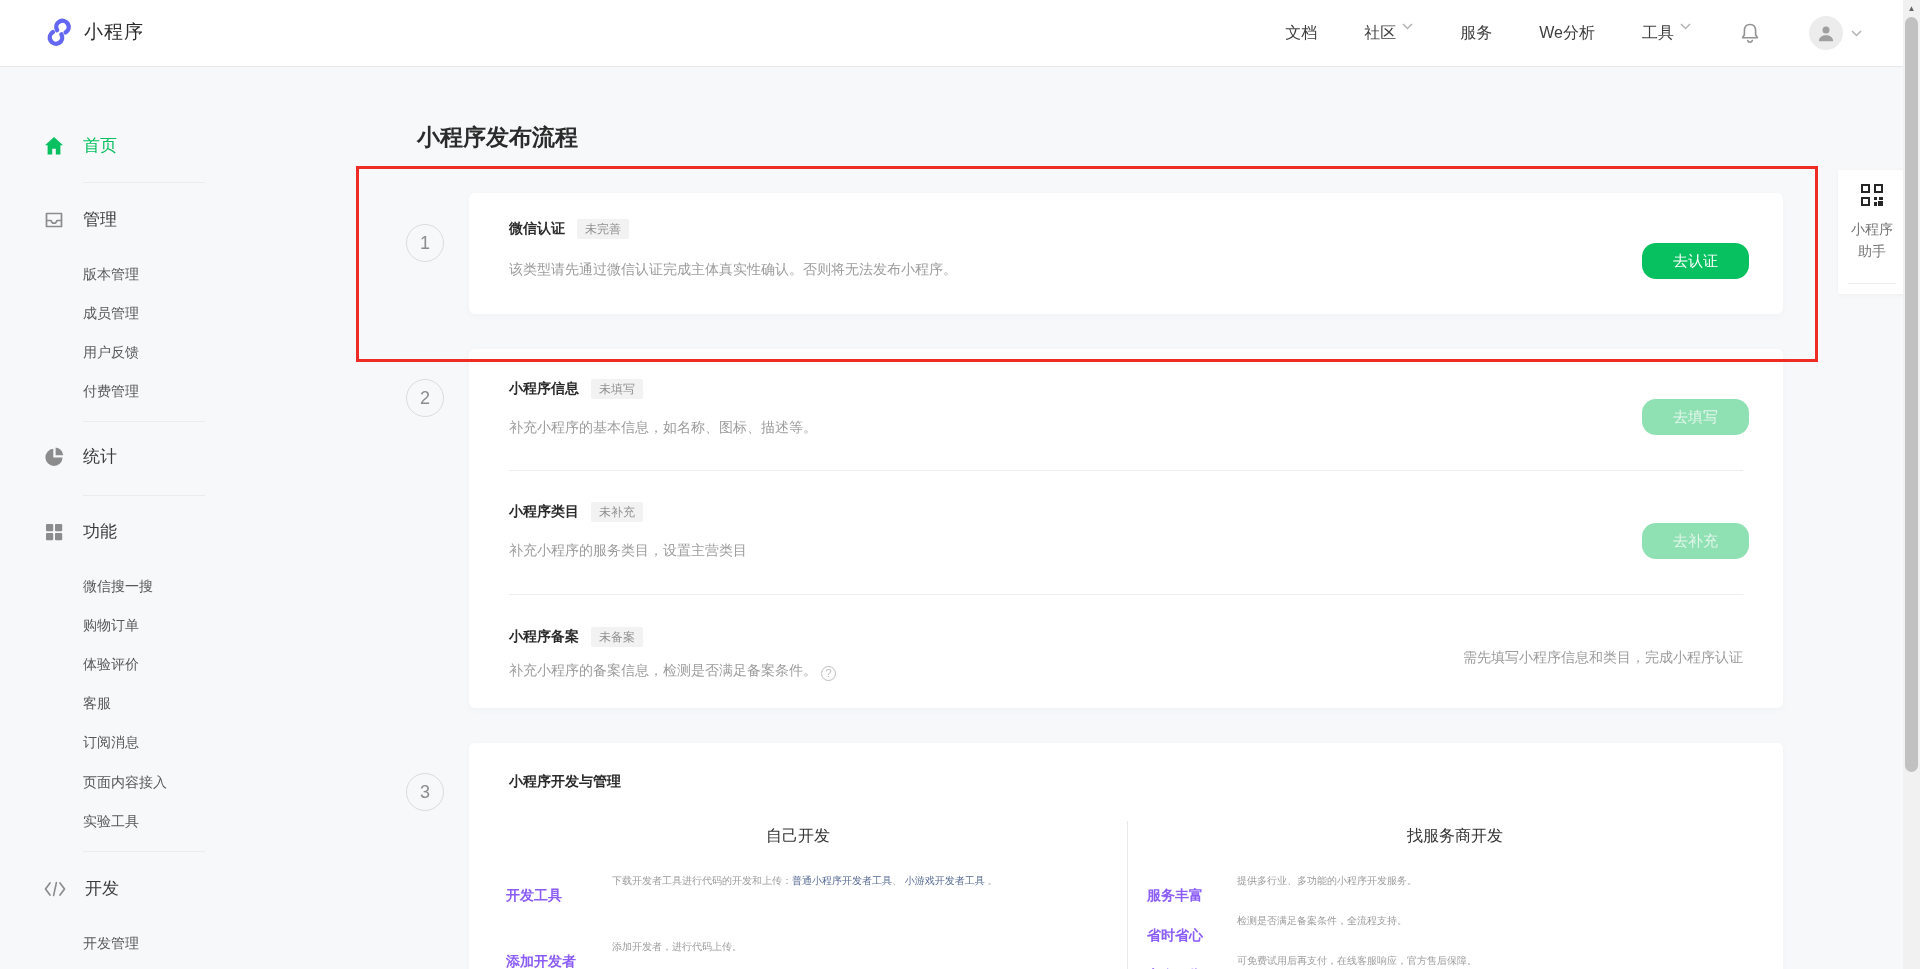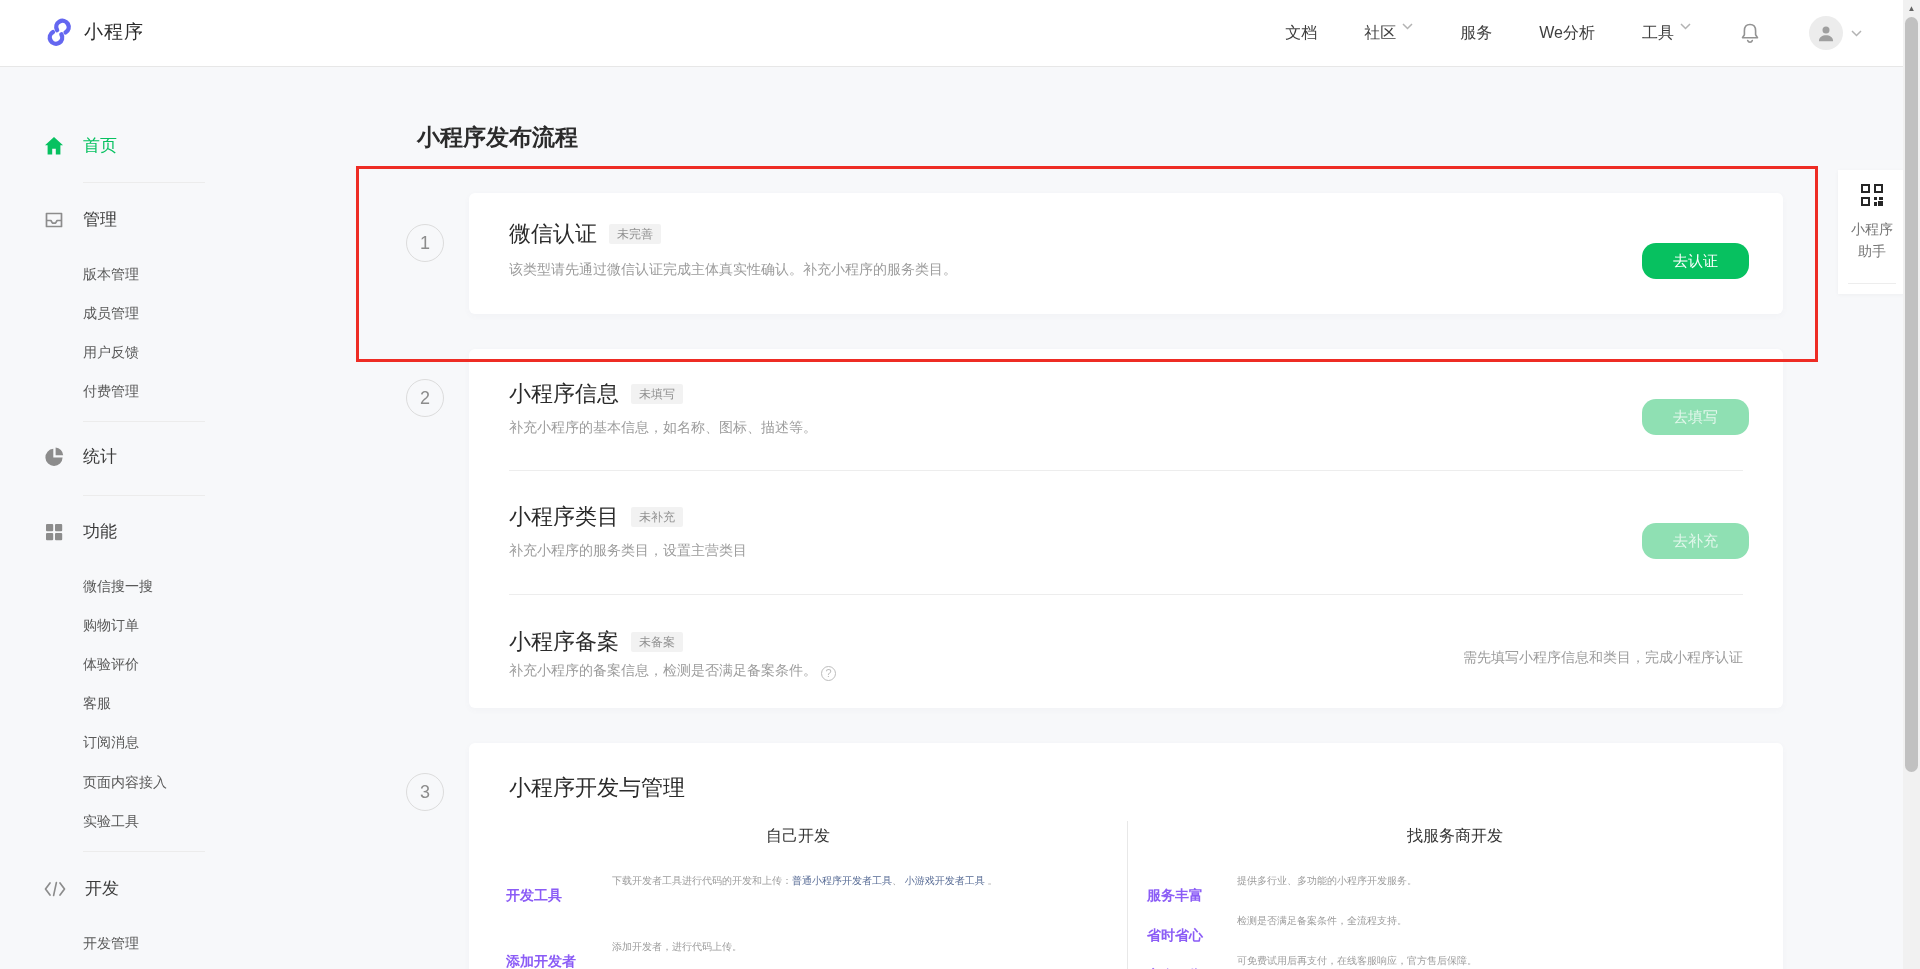--- a/index.html
+++ b/index.html
@@ -25,21 +25,21 @@
   .side-home .side-section-label{color:#07c160}
   .side-sub{position:absolute;left:83px;font-size:14px;color:#595959;cursor:pointer;white-space:nowrap}
   .side-divider{position:absolute;left:83px;width:122px;height:1px;background:#ececec}
   
   .page-title{position:absolute;left:405px;top:110px;font-size:23px;font-weight:600;color:#2b2b2b;margin:12px}
   .red-box{position:absolute;left:356px;top:166px;width:1462px;height:196px;border:3px solid #ee2c24;box-sizing:border-box;z-index:6;pointer-events:none}
   .step-circle{position:absolute;width:38px;height:38px;border:1px solid #dcdcdc;border-radius:50%;box-sizing:border-box;
     display:flex;align-items:center;justify-content:center;font-size:18px;color:#8c8c8c;background:transparent}
   .card{position:absolute;left:469px;width:1314px;background:#fff;border-radius:6px;box-shadow:0 2px 6px rgba(100,108,120,.04)}
   .sec-title-row{position:absolute;left:40px;display:flex;align-items:center;gap:12px}
-  .sec-title{font-size:22px;font-weight:400;color:#2b2b2b}
+  .sec-title{font-size:14px;font-weight:700;color:#2b2b2b}
   .badge{background:#f2f2f2;color:#919191;font-size:12px;padding:3px 8px;border-radius:2px;line-height:14px}
   .sec-desc{position:absolute;left:40px;font-size:14px;color:#9c9c9c;white-space:nowrap}
   .btn{position:absolute;left:1173px;width:107px;height:36px;border:none;border-radius:14px;font-size:15px;cursor:pointer;
     font-family:inherit;display:flex;align-items:center;justify-content:center}
   .btn-primary{background:#07c160;color:#ffffff}
   .btn-disabled{background:#8fe0b3;color:rgba(255,255,255,.75);cursor:default}
   .card-divider{position:absolute;left:40px;right:40px;height:1px;background:#ededed}
   .note{position:absolute;right:40px;font-size:14px;color:#9c9c9c;white-space:nowrap}
   .help-badge{display:inline-flex;align-items:center;justify-content:center;width:15px;height:15px;border:1px solid #bdbdbd;
     border-radius:50%;color:#bdbdbd;font-size:11px;line-height:13px;margin-left:4px;vertical-align:-2px;box-sizing:border-box}
@@ -180,21 +180,21 @@
 
 <main>
   <h1 class="page-title">小程序发布流程</h1>
 
   <div class="step-circle" style="left:406px;top:224px">1</div>
   <section class="card" style="top:193px;height:121px">
     <div class="sec-title-row" style="top:26px">
       <span class="sec-title">微信认证</span>
       <span class="badge">未完善</span>
     </div>
-    <div class="sec-desc" style="top:68px">该类型请先通过微信认证完成主体真实性确认。补充小程序的服务类目。</div>
+    <div class="sec-desc" style="top:68px">该类型请先通过微信认证完成主体真实性确认。否则将无法发布小程序。</div>
     <button class="btn btn-primary" style="top:50px">去认证</button>
   </section>
 
   <div class="red-box"></div>
 
   <div class="step-circle" style="left:406px;top:379px">2</div>
   <section class="card" style="top:349px;height:359px">
     <div class="sec-title-row" style="top:30px">
       <span class="sec-title">小程序信息</span>
       <span class="badge">未填写</span>

